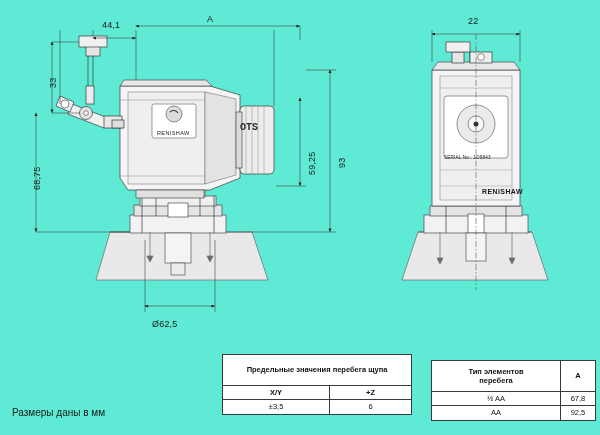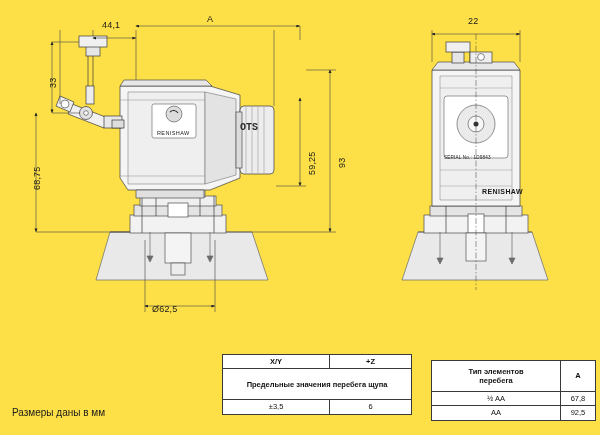--- a/index.html
+++ b/index.html
@@ -11,21 +11,21 @@
     width: 600px;
     height: 435px;
     font-family: "Liberation Sans", sans-serif;
     color: #1a1a1a;
     overflow: hidden;
   }
   #page {
     position: relative;
     width: 600px;
     height: 435px;
-    background: #fde047;
+    background: #5eead4;
   }
   .dim-text {
     position: absolute;
     font-size: 9px;
     color: #1a1a1a;
     white-space: nowrap;
     letter-spacing: 0.2px;
   }
   .dim-text.vert {
     transform-origin: 0 0;
@@ -239,38 +239,38 @@
       <line x1="432" y1="34" x2="520" y2="34" marker-start="url(#arrE)" marker-end="url(#arrS)"></line>
     </g>
   </svg>
 
   <div class="dim-text" style="left:102px; top:20px;">44,1</div>
   <div class="dim-text" style="left:207px; top:14px;">A</div>
   <div class="dim-text vert" style="left:48px; top:88px;">33</div>
   <div class="dim-text vert" style="left:32px; top:190px;">68,75</div>
   <div class="dim-text vert" style="left:307px; top:175px;">59,25</div>
   <div class="dim-text vert" style="left:337px; top:168px;">93</div>
-  <div class="dim-text" style="left:152px; top:304px;">Ø62,5</div>
+  <div class="dim-text" style="left:152px; top:319px;">Ø62,5</div>
   <div class="dim-text" style="left:468px; top:16px;">22</div>
 
   <div class="note" style="left:157px; top:130px; font-size:5.5px; letter-spacing:0.4px;">RENISHAW</div>
   <div class="note" style="left:240px; top:122px; font-size:10px; font-weight:bold; color:#2a2a2a;font-family:Liberation Mono, monospace;">OTS</div>
   <div class="note" style="left:444px; top:155px; font-size:4.6px; letter-spacing:0.2px;">SERIAL No.: 1D9843</div>
   <div class="note" style="left:482px; top:188px; font-size:7px; font-weight:bold; letter-spacing:0.4px;">RENISHAW</div>
 
   <div class="note" style="left:12px; top:407px;">Размеры даны в мм</div>
 
   <table class="tbl" id="tbl-left">
     <tbody>
         <tr>
+      <th colspan="2" class="tall">Предельные значения перебега щупа</th>
+    </tr>
+    <tr>
       <td class="head">X/Y</td>
       <td class="head">+Z</td>
-    </tr>
-    <tr>
-      <th colspan="2" class="tall">Предельные значения перебега щупа</th>
     </tr>
     <tr>
       <td>±3,5</td>
       <td>6</td>
     </tr>
   </tbody>
     </table>
 
   <table class="tbl" id="tbl-right">
     <tbody>

